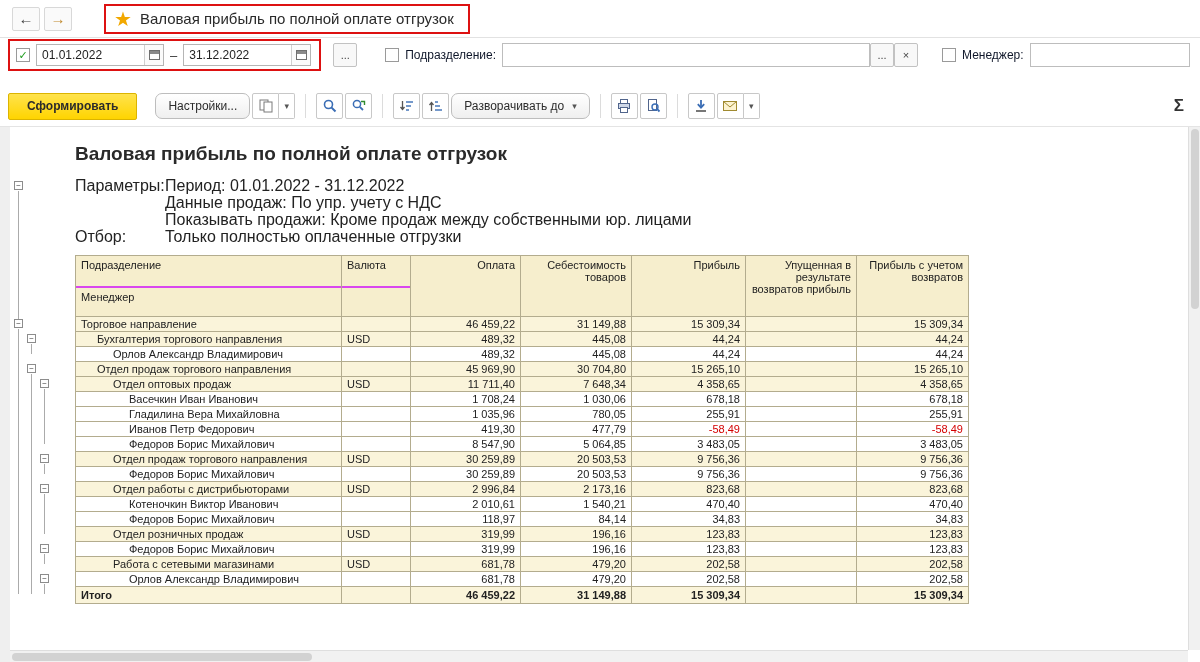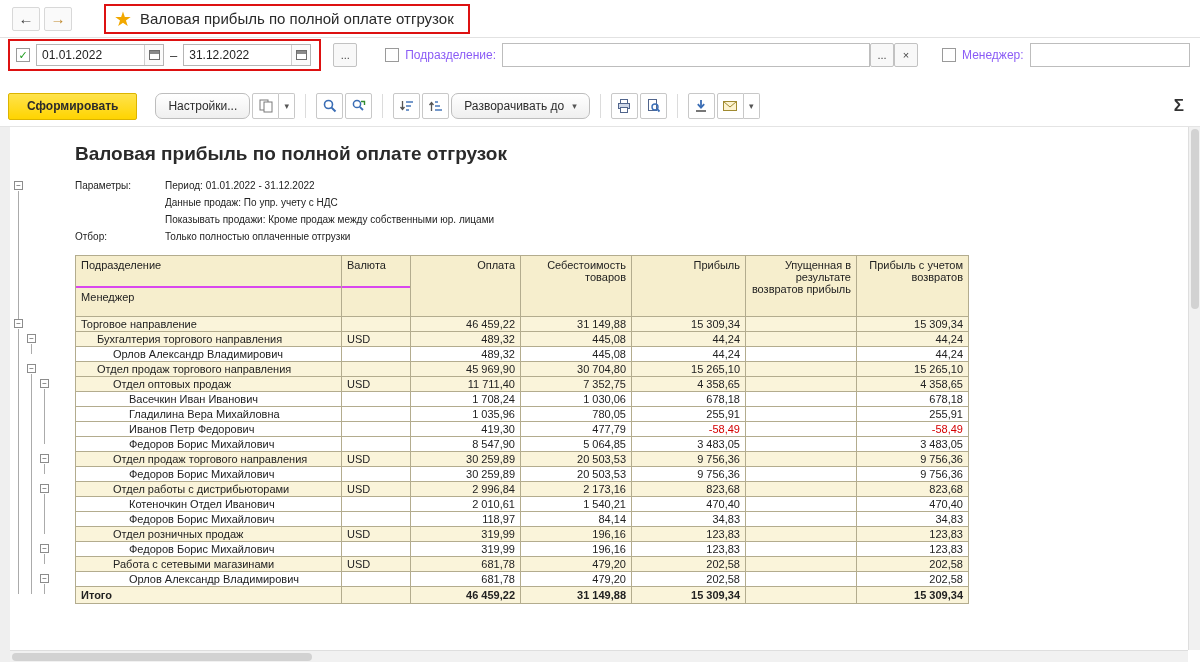--- a/index.html
+++ b/index.html
@@ -28,21 +28,21 @@
   .date-input { display:flex; align-items:center; border:1px solid #b5b5b5; background:#fff;
                 height:22px; width:128px; }
   .date-text { flex:1; font-size:12px; padding:0 5px; }
   .cal-btn { width:19px; height:20px; border-left:1px solid #d0d0d0; display:flex;
              align-items:center; justify-content:center; background:#fbfbfb; cursor:pointer; }
   .cal { width:11px; height:10px; border:1px solid #6f6f6f;
          background:linear-gradient(#8a8a8a 3px,#ffffff 3px); }
   .dash { font-size:13px; color:#333; }
   .more-btn { height:24px; min-width:24px; border:1px solid #c2c2c2; background:#f8f8f8;
               border-radius:2px; font-size:11px; color:#444; cursor:pointer; padding:0 4px; }
-  .flabel { font-size:12px; color:#8b5cf6; margin:0 6px 0 6px; white-space:nowrap; }
+  .flabel { font-size:12px; color:#0f172a; margin:0 6px 0 6px; white-space:nowrap; }
   .txt-input { height:24px; border:1px solid #bdbdbd; font-size:12px; padding:0 5px;
                font-family:inherit; }
   .subdiv-input { width:368px; }
   .mgr-input { width:160px; }
 
   
   .toolbar { height:54px; display:flex; align-items:center; padding:14px 10px 0 8px;
              background:#fff; gap:2px; }
   .btn { height:26px; border:1px solid #bdbdbd; border-radius:7px; padding:0 12px;
          background:linear-gradient(#ffffff,#efefef); font-size:12px; color:#2c2c2c;
@@ -68,21 +68,21 @@
   
   .report-area { position:relative; height:536px; background:#fff;
                  border-top:1px solid #e4e4e4; }
   .left-strip { position:absolute; left:0; top:0; width:10px; height:100%; background:#efefef; }
   .tree-gutter { position:absolute; left:10px; top:0; width:58px; height:100%; background:#fff; }
   .tbox { position:absolute; width:9px; height:9px; border:1px solid #8c8c8c; background:#fff;
           font-size:8px; line-height:7px; text-align:center; color:#444; cursor:pointer; }
   .tline { position:absolute; width:1px; background:#ababab; }
   .report { position:absolute; left:68px; top:0; right:12px; bottom:12px; padding-top:16px; }
   .rtitle { font-size:19px; font-weight:bold; color:#2a2a2a; margin:0 0 12px 7px; }
-  .params { margin-left:7px; font-size:10px; }
+  .params { margin-left:7px; font-size:16px; }
   .prow { display:flex; line-height:17px; }
   .plabel { width:90px; flex:none; }
   .pval { white-space:nowrap; }
 
   .rtable { border-collapse:collapse; table-layout:fixed; width:893px; margin:10px 0 0 7px;
             font-size:11px; }
   .rtable th, .rtable td { border:1px solid #b3ac8e; overflow:hidden; white-space:nowrap; }
   .rtable thead th { background:#f6eecd; font-weight:normal; vertical-align:top;
                      text-align:left; padding:0; }
   .h-split .h-top { height:32px; border-bottom:2px solid #d946ef; padding:3px 5px; }
@@ -333,21 +333,21 @@
             <td class="c-num">45 969,90</td>
             <td class="c-num">30 704,80</td>
             <td class="c-num">15 265,10</td>
             <td class="c-num"></td>
             <td class="c-num">15 265,10</td>
           </tr>
           <tr class="grp">
             <td class="c-name" style="padding-left: 37px;">Отдел оптовых продаж</td>
             <td class="c-cur">USD</td>
             <td class="c-num">11 711,40</td>
-            <td class="c-num">7 352,75</td>
+            <td class="c-num">7 648,34</td>
             <td class="c-num">4 358,65</td>
             <td class="c-num"></td>
             <td class="c-num">4 358,65</td>
           </tr>
           <tr>
             <td class="c-name" style="padding-left: 53px;">Васечкин Иван Иванович</td>
             <td class="c-cur"></td>
             <td class="c-num">1 708,24</td>
             <td class="c-num">1 030,06</td>
             <td class="c-num">678,18</td>
@@ -402,21 +402,21 @@
           <tr class="grp">
             <td class="c-name" style="padding-left: 37px;">Отдел работы с дистрибьюторами</td>
             <td class="c-cur">USD</td>
             <td class="c-num">2 996,84</td>
             <td class="c-num">2 173,16</td>
             <td class="c-num">823,68</td>
             <td class="c-num"></td>
             <td class="c-num">823,68</td>
           </tr>
           <tr>
-            <td class="c-name" style="padding-left: 53px;">Котеночкин Отдел Иванович</td>
+            <td class="c-name" style="padding-left: 53px;">Котеночкин Виктор Иванович</td>
             <td class="c-cur"></td>
             <td class="c-num">2 010,61</td>
             <td class="c-num">1 540,21</td>
             <td class="c-num">470,40</td>
             <td class="c-num"></td>
             <td class="c-num">470,40</td>
           </tr>
           <tr>
             <td class="c-name" style="padding-left: 53px;">Федоров Борис Михайлович</td>
             <td class="c-cur"></td>

